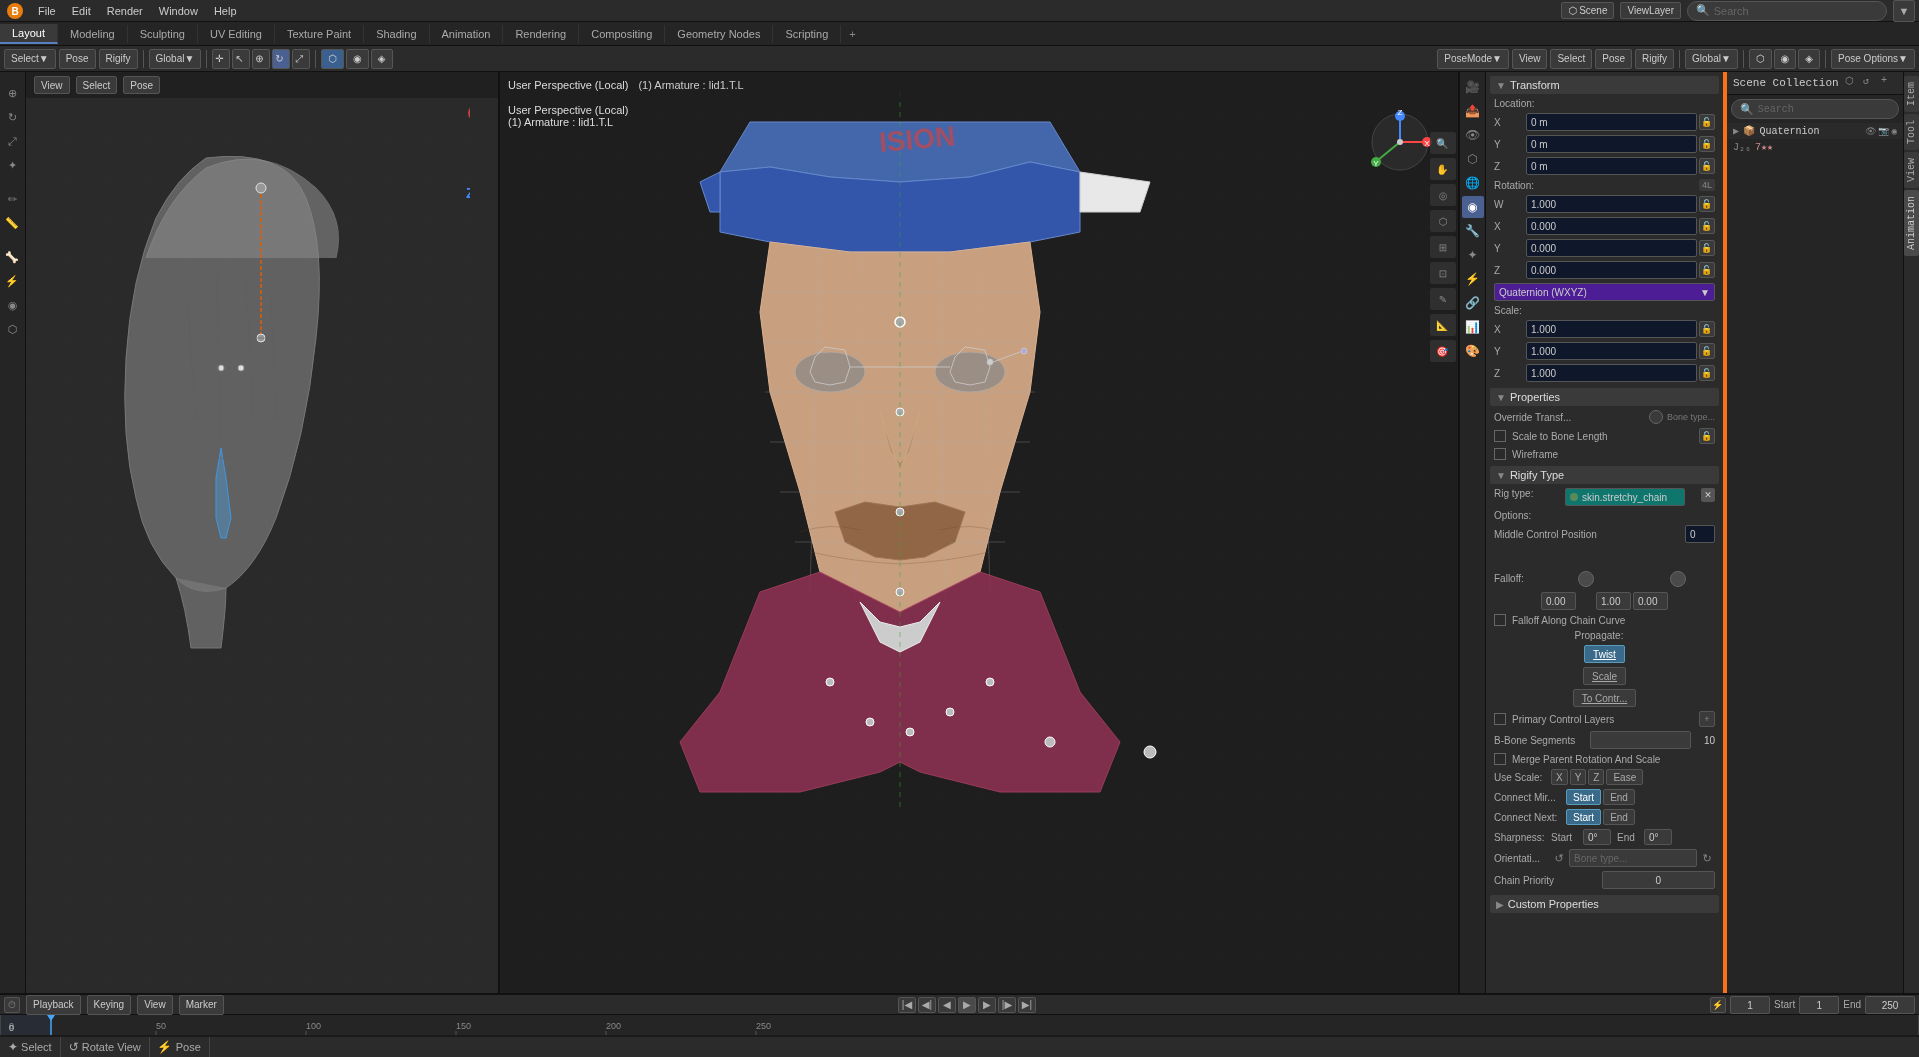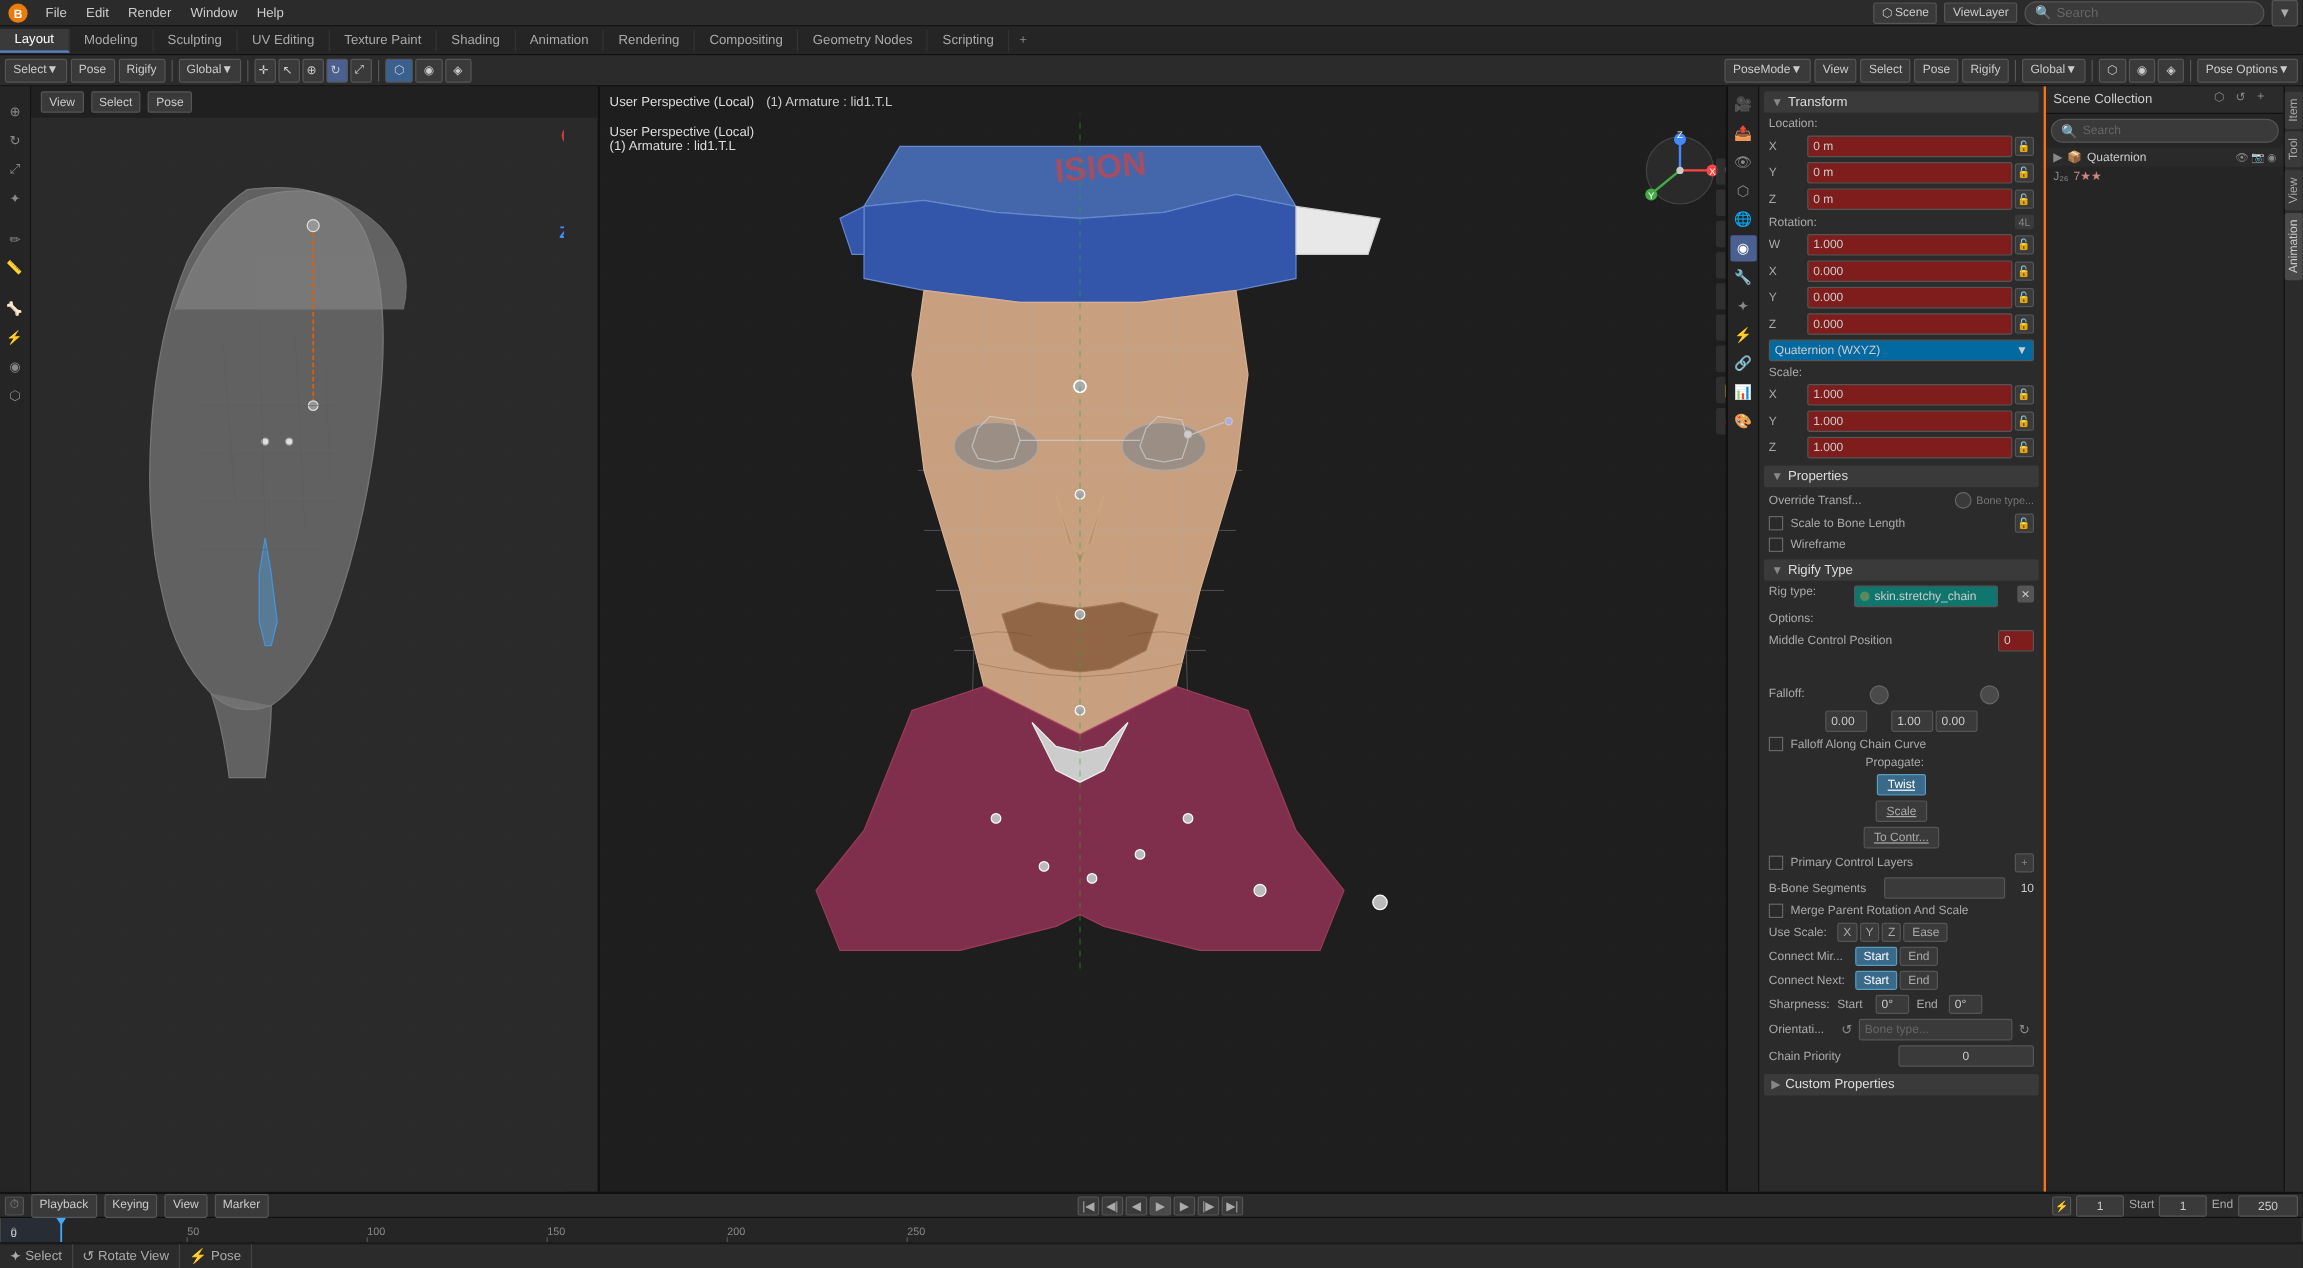--- a/index.html
+++ b/index.html
@@ -197,21 +197,21 @@
       font-size: 10px;
     }
     .prop-row {
       display: flex;
       align-items: center;
       padding: 2px 4px;
       gap: 4px;
       min-height: 20px;
     }
     .prop-value {
-      background: #7f1d1d;
+      background: #0f172a;
       border: 1px solid #555;
       color: #ccc;
       padding: 1px 4px;
       font-size: 10px;
       flex: 1;
       height: 18px;
       display: flex;
       align-items: center;
       border-radius: 2px;
       cursor: text;
@@ -236,21 +236,21 @@
       padding: 2px 4px;
       align-items: center;
     }
     .axis-label {
       font-size: 10px;
       color: #aaa;
     }
 
     
     .dropdown {
-      background: #0369a1;
+      background: #4c1d95;
       border: 1px solid #555;
       color: #ccc;
       padding: 1px 4px;
       font-size: 10px;
       display: flex;
       align-items: center;
       justify-content: space-between;
       cursor: pointer;
       height: 18px;
       border-radius: 2px;
@@ -1245,21 +1245,21 @@
       <div class="prop-section">
         <div class="prop-section-header">
           <span class="arrow">▶</span>
           <span>Custom Properties</span>
         </div>
       </div>
 
     </div>
   </div>
 
-  <div style="width:216px;background:#252525;border-left:2px solid #f97316;display:flex;flex-direction:column;">
+  <div style="width:196px;background:#252525;border-left:4px solid #f97316;display:flex;flex-direction:column;font-family:Liberation Mono, monospace;">
 
     <div style="display:flex;height:100%;">
       <div style="flex:1;display:flex;flex-direction:column;">
 
         <div style="background:#2b2b2b;padding:3px 6px;font-size:11px;color:#ccc;border-bottom:1px solid #111;display:flex;align-items:center;justify-content:space-between;">
           <span>Scene Collection</span>
           <div style="display:flex;gap:2px;">
             <div style="width:16px;height:16px;color:#888;cursor:pointer;font-size:10px;">⬡</div>
             <div style="width:16px;height:16px;color:#888;cursor:pointer;font-size:10px;">↺</div>
             <div style="width:16px;height:16px;color:#888;cursor:pointer;font-size:10px;">+</div>

